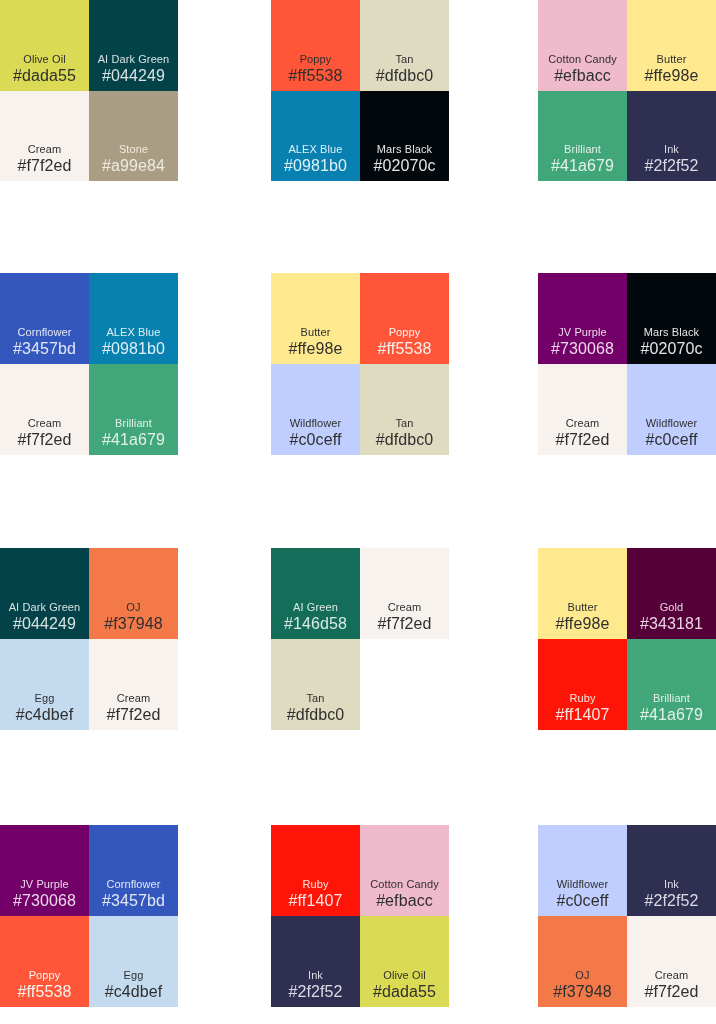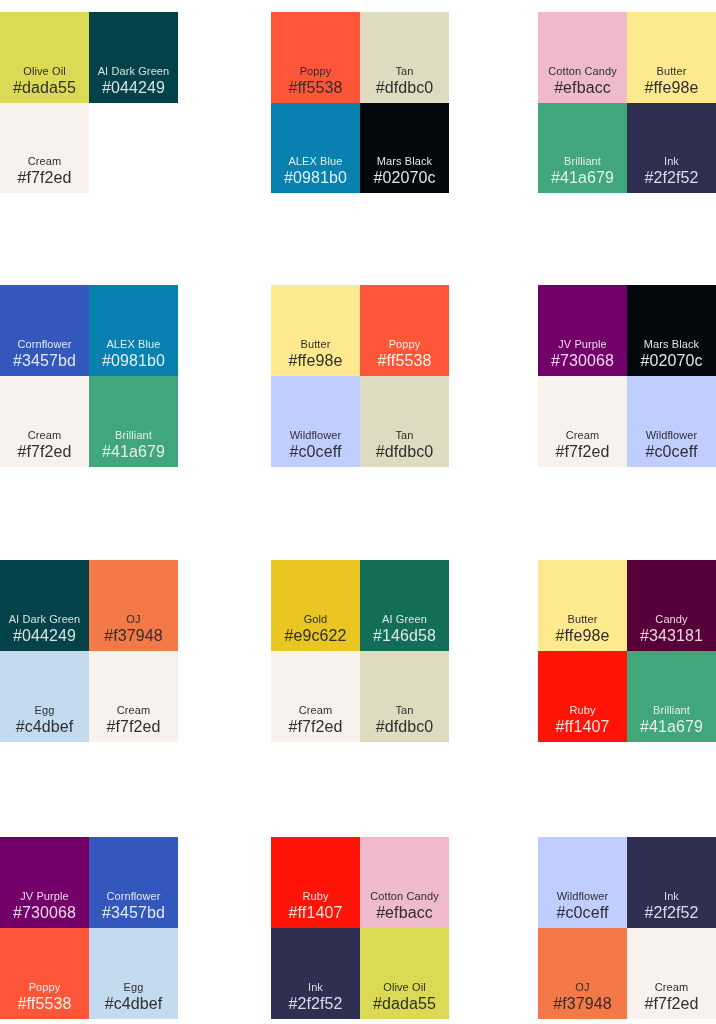--- a/index.html
+++ b/index.html
@@ -10,21 +10,21 @@
   body {
     width: 716px;
     height: 1024px;
     font-family: "Liberation Sans", "DejaVu Sans", sans-serif;
     position: relative;
     overflow: hidden;
   }
   #palette-grid {
     position: absolute;
     left: 0;
-    top: 12px;
+    top: 0;
     width: 716px;
     height: 804px;
   }
   .palette {
     position: absolute;
     display: grid;
     grid-template-columns: 1fr 1fr;
     grid-template-rows: 1fr 1fr;
     overflow: hidden;
   }
@@ -68,20 +68,24 @@
         <div class="swatch-hex">#dada55</div>
       </div>
       <div class="swatch" style="background: rgb(4, 66, 73); color: rgb(216, 227, 226);">
         <div class="swatch-name">AI Dark Green</div>
         <div class="swatch-hex">#044249</div>
       </div>
       <div class="swatch" style="background: rgb(247, 242, 237); color: rgb(47, 47, 47);">
         <div class="swatch-name">Cream</div>
         <div class="swatch-hex">#f7f2ed</div>
       </div>
+      <div class="swatch" style="background: rgb(169, 158, 132); color: rgb(239, 234, 222);">
+        <div class="swatch-name">Stone</div>
+        <div class="swatch-hex">#a99e84</div>
+      </div>
     </div>
     <div class="palette col-1 row-0">
       <div class="swatch" style="background: rgb(255, 85, 56); color: rgb(47, 47, 47);">
         <div class="swatch-name">Poppy</div>
         <div class="swatch-hex">#ff5538</div>
       </div>
       <div class="swatch" style="background: rgb(223, 219, 192); color: rgb(47, 47, 47);">
         <div class="swatch-name">Tan</div>
         <div class="swatch-hex">#dfdbc0</div>
       </div>
@@ -178,44 +182,40 @@
       <div class="swatch" style="background: rgb(196, 219, 239); color: rgb(47, 47, 47);">
         <div class="swatch-name">Egg</div>
         <div class="swatch-hex">#c4dbef</div>
       </div>
       <div class="swatch" style="background: rgb(247, 242, 237); color: rgb(47, 47, 47);">
         <div class="swatch-name">Cream</div>
         <div class="swatch-hex">#f7f2ed</div>
       </div>
     </div>
     <div class="palette col-1 row-2">
-      <div class="swatch" style="background: rgb(233, 198, 34); color: rgb(47, 47, 47);">
-        <div class="swatch-name">Gold</div>
-        <div class="swatch-hex">#e9c622</div>
-      </div>
       <div class="swatch" style="background: rgb(20, 109, 88); color: rgb(220, 234, 229); align-items: center;">
         <div class="swatch-name">AI Green</div>
         <div class="swatch-hex">#146d58</div>
       </div>
       <div class="swatch" style="background: rgb(247, 242, 237); color: rgb(47, 47, 47);">
         <div class="swatch-name">Cream</div>
         <div class="swatch-hex">#f7f2ed</div>
       </div>
       <div class="swatch" style="background: rgb(223, 219, 192); color: rgb(47, 47, 47);">
         <div class="swatch-name">Tan</div>
         <div class="swatch-hex">#dfdbc0</div>
       </div>
     </div>
     <div class="palette col-2 row-2">
       <div class="swatch" style="background: rgb(255, 233, 142); color: rgb(47, 47, 47);">
         <div class="swatch-name">Butter</div>
         <div class="swatch-hex">#ffe98e</div>
       </div>
       <div class="swatch" style="background: rgb(86, 0, 57); color: rgb(232, 214, 224);">
-        <div class="swatch-name">Candy</div>
+        <div class="swatch-name">Gold</div>
         <div class="swatch-hex">#343181</div>
       </div>
       <div class="swatch" style="background: rgb(255, 20, 7); color: rgb(247, 230, 226);">
         <div class="swatch-name">Ruby</div>
         <div class="swatch-hex">#ff1407</div>
       </div>
       <div class="swatch" style="background: rgb(65, 166, 121); color: rgb(228, 241, 234);">
         <div class="swatch-name">Brilliant</div>
         <div class="swatch-hex">#41a679</div>
       </div>

